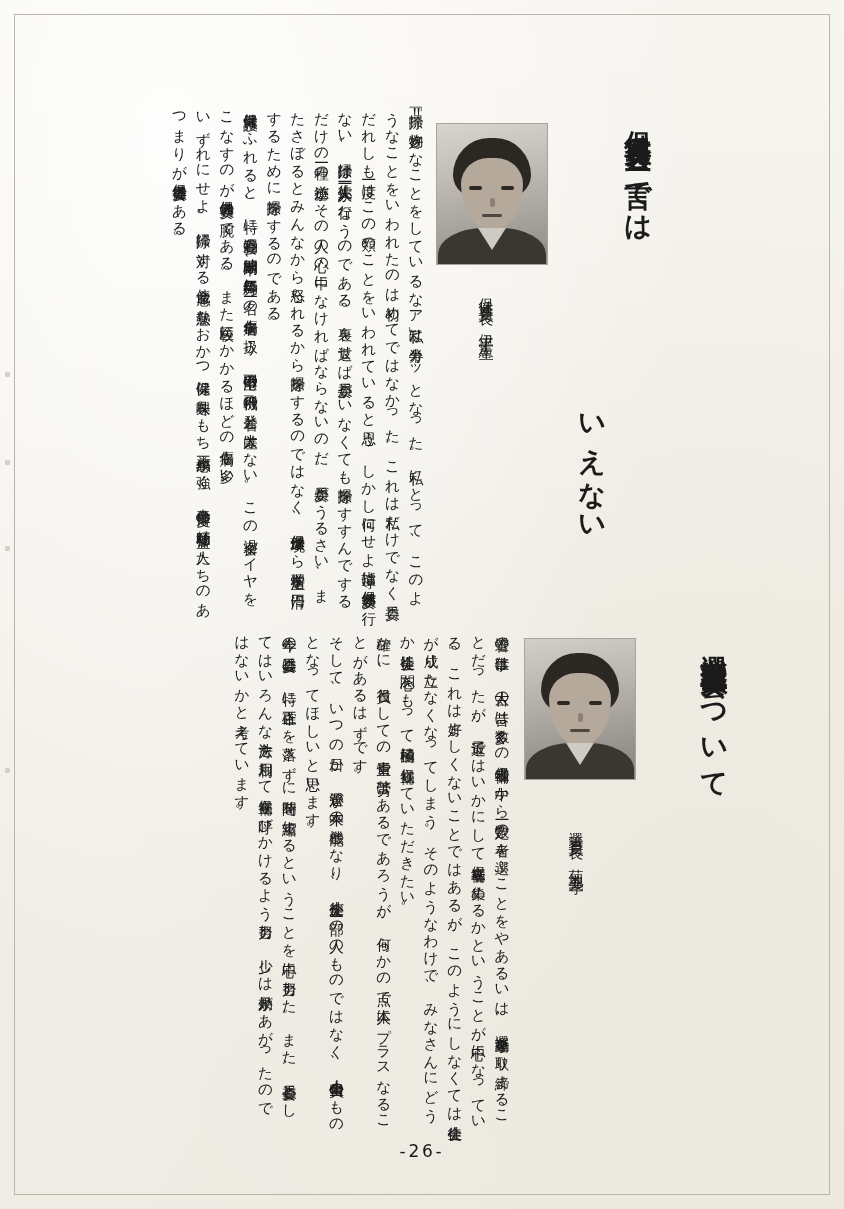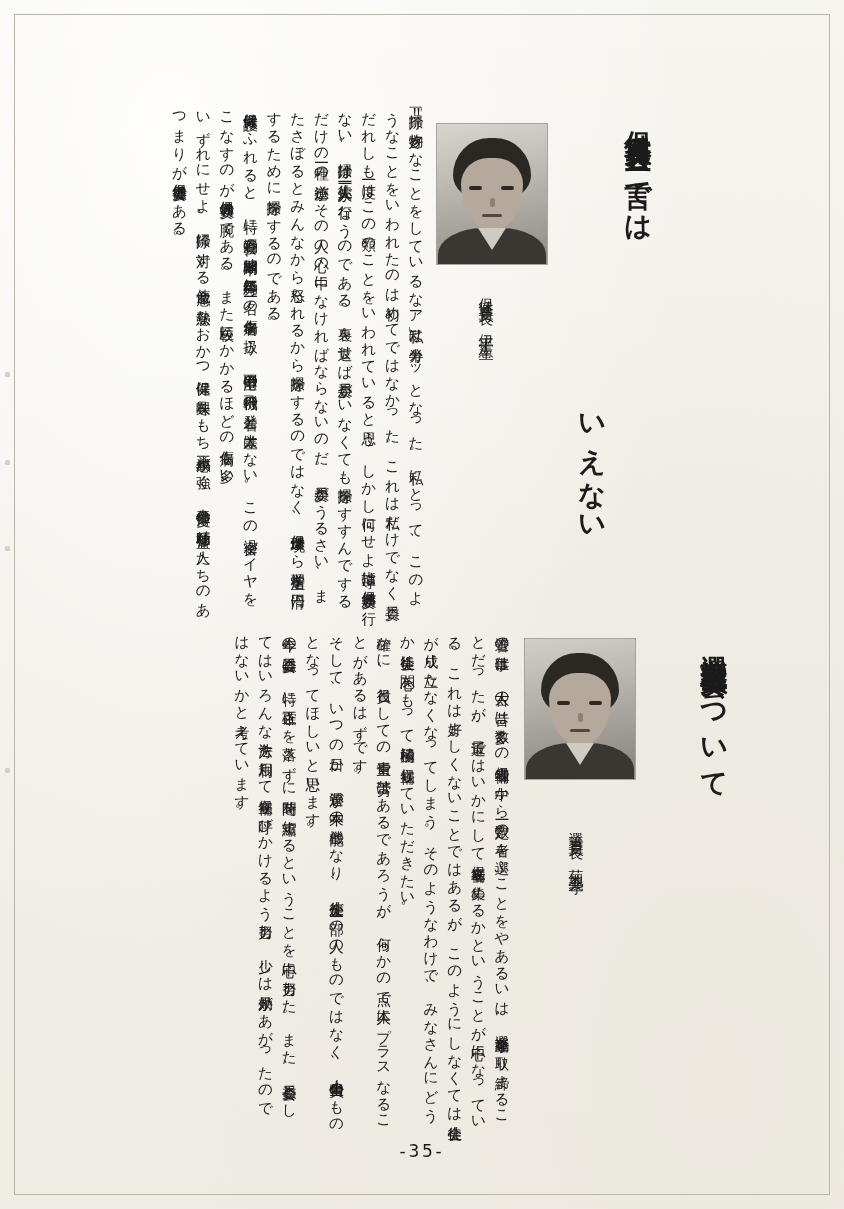--- a/index.html
+++ b/index.html
@@ -265,14 +265,14 @@
     </div>
 
     <div id="byline-elect" class="vtext">選管委員長　菊地義孝</div>
 
     <div id="body-elect" class="vtext">選管の仕事は、太古の昔は数多くの立候補者の中から一定数の者を選ぶことをやあるいは、選挙運動を取り締まることだったが、最近ではいかにして立候補者を集めるかということが中心になっている。これは好ましくないことではあるが、このようにしなくては生徒会が成り立たなくなってしまう。そのようなわけで、みなさんにどうか生徒会に関心をもって積極的に立候補していただきたい。
 確かに、役員としての重責や苦労はあるであろうが、何らかの点で本人にプラスなることがあるはずです。
 そして、いつの日か、選管が本来の機能となり、生徒会が一部の人のものではなく、小山台生全員のものとなってほしいと思います。
 今年の委員会は、特に正確さを落さずに時間を短縮するということを中心に努力した。また、委員会としてはいろんな方法を利用して立候補を呼びかけるよう努力し、少しは効果があがったのではないかと考えています。</div>
   </div>
 
-  <div id="page-number">-35-</div>
+  <div id="page-number">-26-</div>
 </div>
 
 </body></html>

